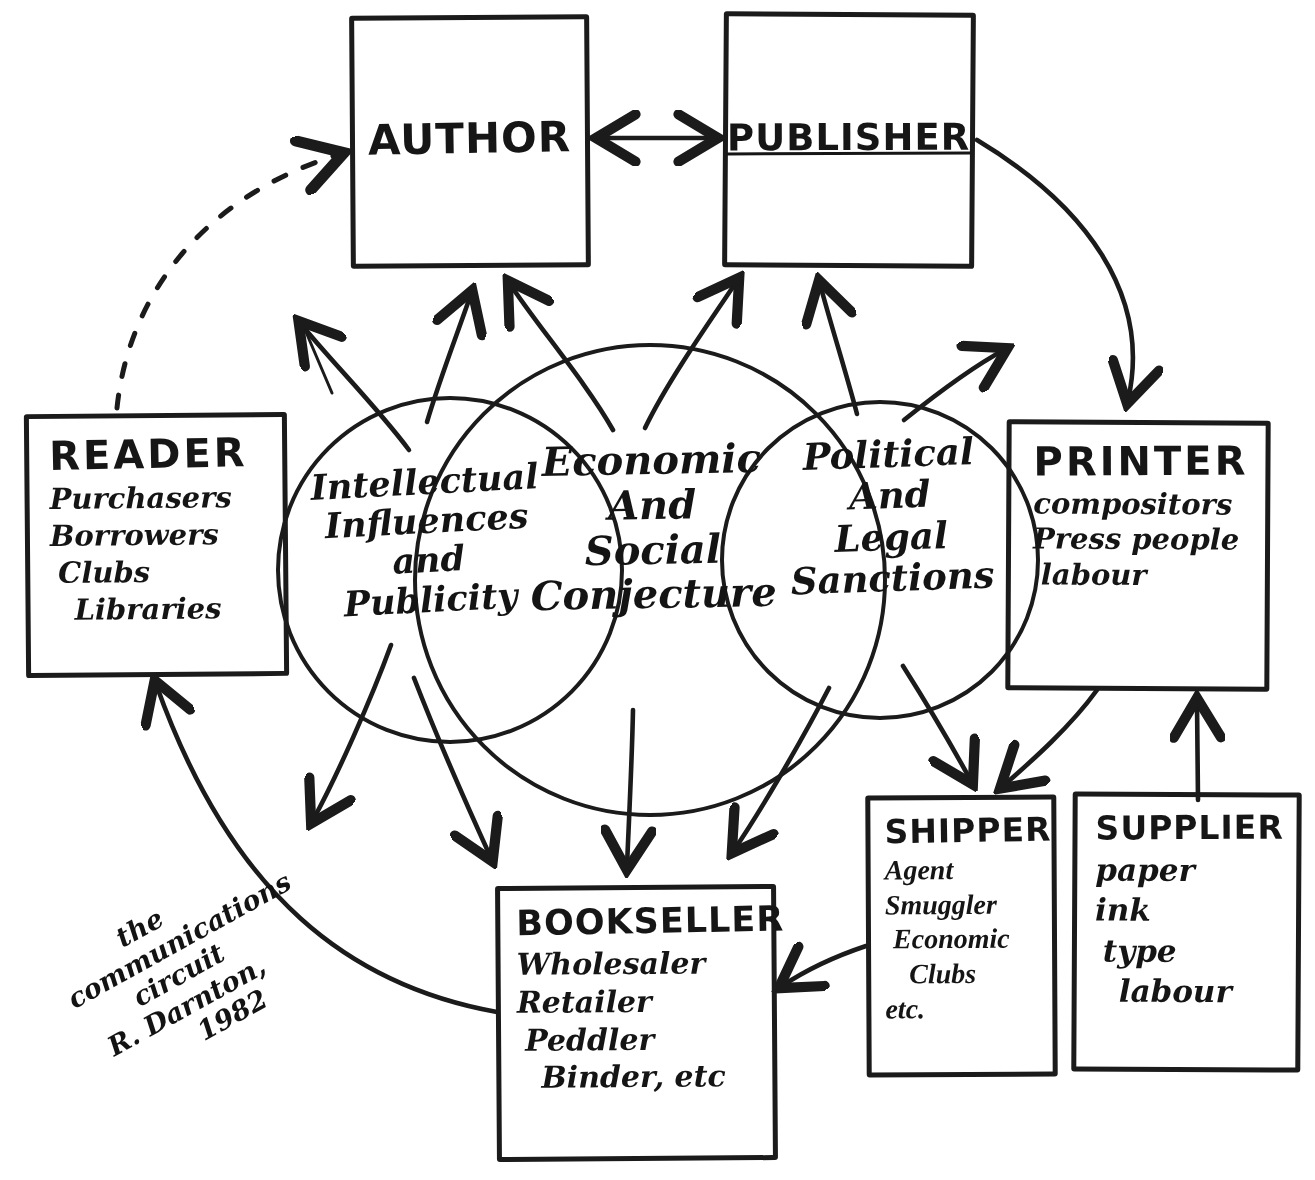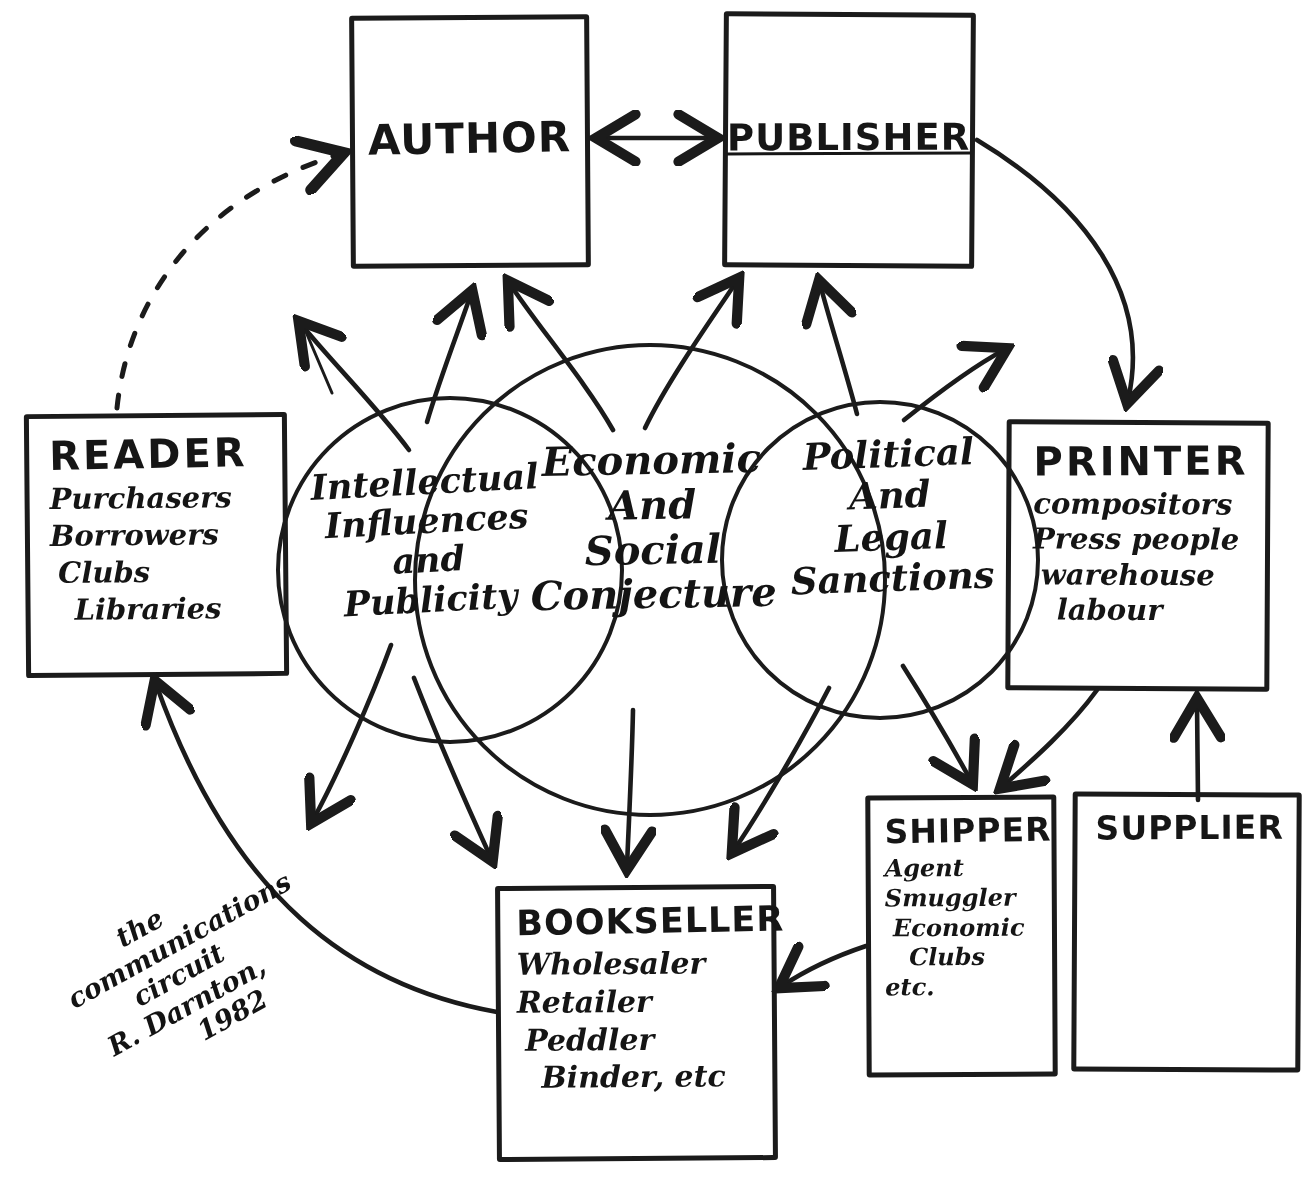--- a/index.html
+++ b/index.html
@@ -36,21 +36,21 @@
   #box-publisher{left:723px;top:12px;width:252px;height:256px;align-items:center;justify-content:center;transform:rotate(0.4deg);}
   #box-publisher .box-title{font-size:37px;text-decoration:underline;}
   #box-reader{left:25px;top:413px;width:263px;height:264px;padding:16px 0 0 20px;transform:rotate(-0.5deg);}
   #box-reader .box-title{font-size:40px;letter-spacing:3px;}
   #box-reader .line{font-size:29px;}
   #box-printer{left:1006px;top:420px;width:264px;height:271px;padding:16px 0 0 22px;transform:rotate(0.3deg);}
   #box-printer .box-title{font-size:40px;letter-spacing:3px;}
   #box-printer .line{font-size:29px;line-height:1.22;}
   #box-shipper{left:866px;top:795px;width:191px;height:282px;padding:14px 0 0 14px;transform:rotate(-0.3deg);}
   #box-shipper .box-title{font-size:33px;}
-  #box-shipper .line{font-size:24px;line-height:1.24;}
+  #box-shipper .line{font-size:28px;line-height:1.24;font-family:Liberation Serif, serif;}
   #box-supplier{left:1072px;top:792px;width:229px;height:280px;padding:14px 0 0 18px;transform:rotate(0.3deg);}
   #box-supplier .box-title{font-size:33px;}
   #box-supplier .line{font-size:31px;line-height:1.3;}
   #box-bookseller{left:496px;top:885px;width:281px;height:276px;padding:14px 0 0 16px;transform:rotate(-0.4deg);}
   #box-bookseller .box-title{font-size:35px;}
   #box-bookseller .line{font-size:30px;line-height:1.26;}
 
   .box-title{margin-bottom:6px;}
 
   
@@ -152,38 +152,43 @@
         <div class="line">Clubs</div>
         <div class="line">Libraries</div>
       </div>
   </div>
 
   <div class="box" id="box-printer">
     <div class="box-title">PRINTER</div>
     <div class="lines">
         <div class="line">compositors</div>
         <div class="line">Press people</div>
-        <div class="line">warehouse</div>
         <div class="line">labour</div>
       </div>
   </div>
 
   <div class="box" id="box-shipper">
     <div class="box-title">SHIPPER</div>
     <div class="lines">
         <div class="line">Agent</div>
         <div class="line">Smuggler</div>
         <div class="line">Economic</div>
         <div class="line">Clubs</div>
         <div class="line">etc.</div>
       </div>
   </div>
 
   <div class="box" id="box-supplier">
     <div class="box-title">SUPPLIER</div>
+    <div class="lines">
+        <div class="line">paper</div>
+        <div class="line">ink</div>
+        <div class="line">type</div>
+        <div class="line">labour</div>
+      </div>
   </div>
 
   <div class="box" id="box-bookseller">
     <div class="box-title">BOOKSELLER</div>
     <div class="lines">
         <div class="line">Wholesaler</div>
         <div class="line">Retailer</div>
         <div class="line">Peddler</div>
         <div class="line">Binder, etc</div>
       </div>

